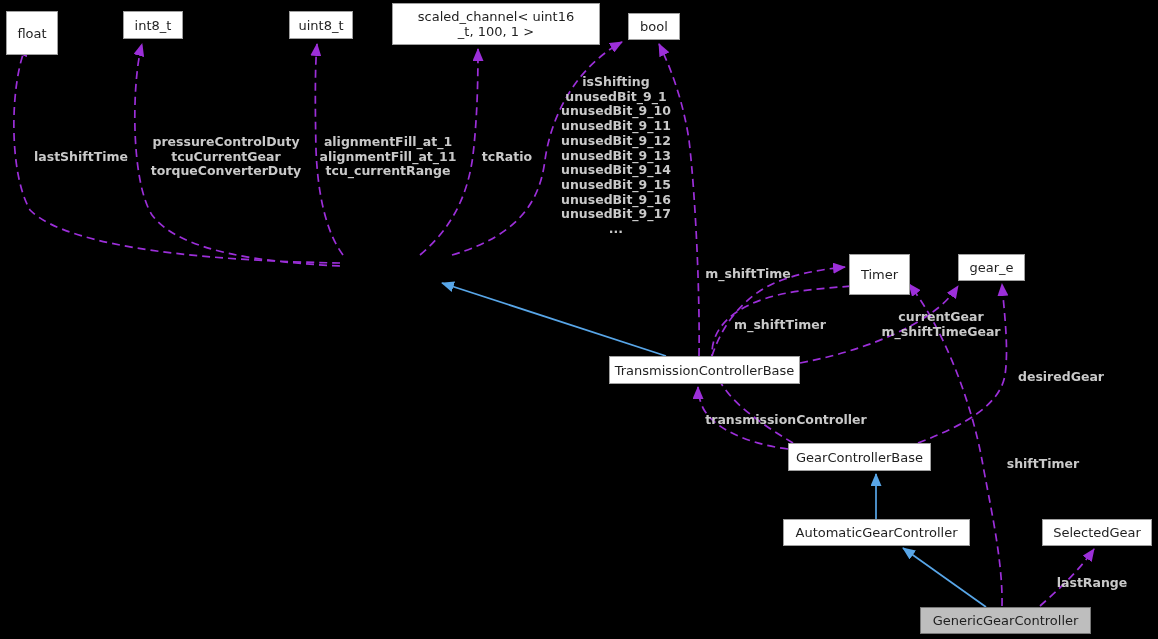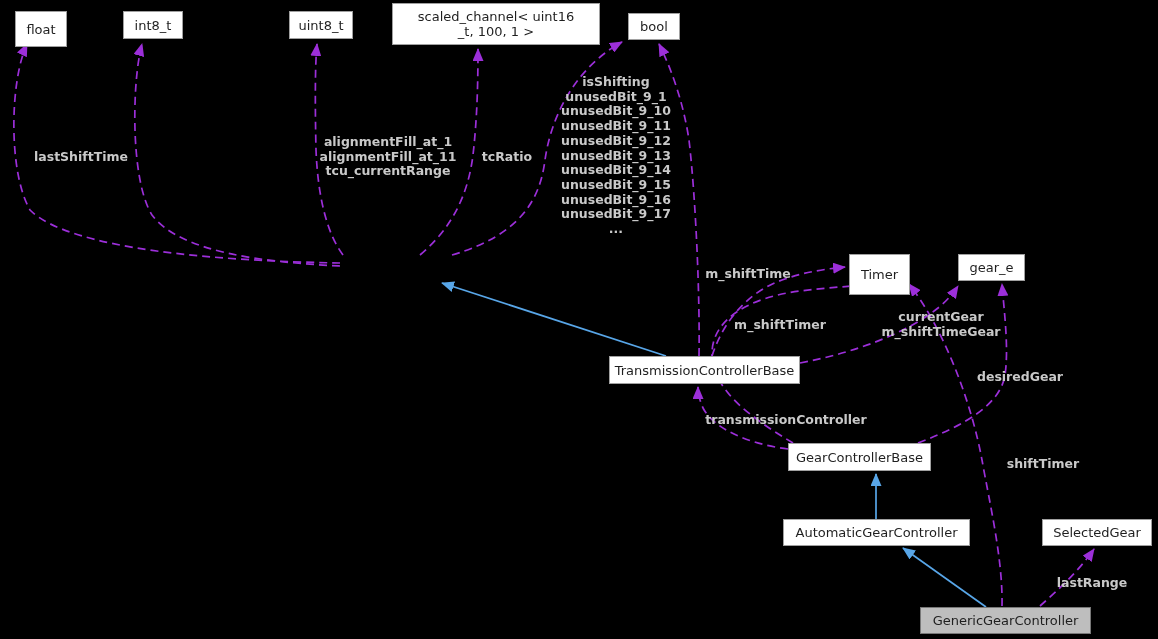--- a/index.html
+++ b/index.html
@@ -63,52 +63,55 @@
     <path class="edge-d" d="M 918 443 C 965 425 1000 405 1005 375 C 1009 348 1004 310 1002 284" marker-end="url(#arrD)"></path>
     <path class="edge-d" d="M 788 449 C 748 444 713 428 703 408 C 699 399 698 392 698 387" marker-end="url(#arrD)"></path>
     <path class="edge-d" d="M 1002 606 C 1003 560 990 505 982 460 C 972 405 945 330 909 284" marker-end="url(#arrD)"></path>
     <path class="edge-d" d="M 1040 606 C 1058 590 1078 572 1094 549" marker-end="url(#arrD)"></path>
 
     <path class="edge-s" d="M 666 356 L 442 283" marker-end="url(#arrS)"></path>
     <path class="edge-s" d="M 876 519 L 876 474" marker-end="url(#arrS)"></path>
     <path class="edge-s" d="M 986 607 L 903 548" marker-end="url(#arrS)"></path>
   </svg>
 
-  <div class="node" style="left:15px;top:11px;width:52px;height:36px">float</div>
+  <div class="node" style="left:6px;top:11px;width:52px;height:44px">float</div>
   <div class="node" style="left:123px;top:11px;width:60px;height:28px">int8_t</div>
   <div class="node" style="left:289px;top:11px;width:64px;height:28px">uint8_t</div>
   <div class="node" style="left:392px;top:3px;width:208px;height:42px">scaled_channel&lt; uint16
 _t, 100, 1 &gt;</div>
   <div class="node" style="left:628px;top:13px;width:52px;height:27px">bool</div>
   <div class="node" style="left:849px;top:254px;width:61px;height:41px">Timer</div>
   <div class="node" style="left:958px;top:254px;width:67px;height:27px">gear_e</div>
   <div class="node" style="left:609px;top:356px;width:191px;height:28px">TransmissionControllerBase</div>
   <div class="node" style="left:788px;top:443px;width:143px;height:28px">GearControllerBase</div>
   <div class="node" style="left:783px;top:519px;width:187px;height:27px">AutomaticGearController</div>
   <div class="node" style="left:1042px;top:519px;width:110px;height:27px">SelectedGear</div>
   <div class="node highlight" style="left:920px;top:607px;width:171px;height:27px">GenericGearController</div>
 
   <div class="elabel" style="left:81px;top:149px">lastShiftTime</div>
+  <div class="elabel" style="left:226px;top:149px">pressureControlDuty
+tcuCurrentGear
+torqueConverterDuty</div>
   <div class="elabel" style="left:388px;top:149px">alignmentFill_at_1
 alignmentFill_at_11
 tcu_currentRange</div>
   <div class="elabel" style="left:507px;top:149px">tcRatio</div>
   <div class="elabel" style="left:616px;top:148px">isShifting
 unusedBit_9_1
 unusedBit_9_10
 unusedBit_9_11
 unusedBit_9_12
 unusedBit_9_13
 unusedBit_9_14
 unusedBit_9_15
 unusedBit_9_16
 unusedBit_9_17
 ...</div>
   <div class="elabel" style="left:748px;top:266px">m_shiftTime</div>
   <div class="elabel" style="left:780px;top:317px">m_shiftTimer</div>
   <div class="elabel" style="left:941px;top:317px">currentGear
 m_shiftTimeGear</div>
-  <div class="elabel" style="left:1020px;top:369px">desiredGear</div>
+  <div class="elabel" style="left:1061px;top:369px">desiredGear</div>
   <div class="elabel" style="left:786px;top:412px">transmissionController</div>
   <div class="elabel" style="left:1043px;top:456px">shiftTimer</div>
   <div class="elabel" style="left:1092px;top:575px">lastRange</div>
 
 </div>
 
 </body></html>

